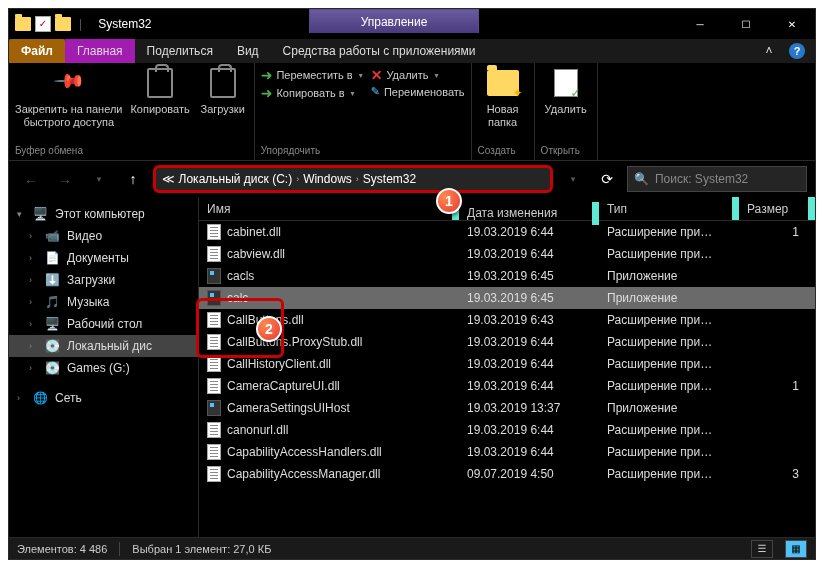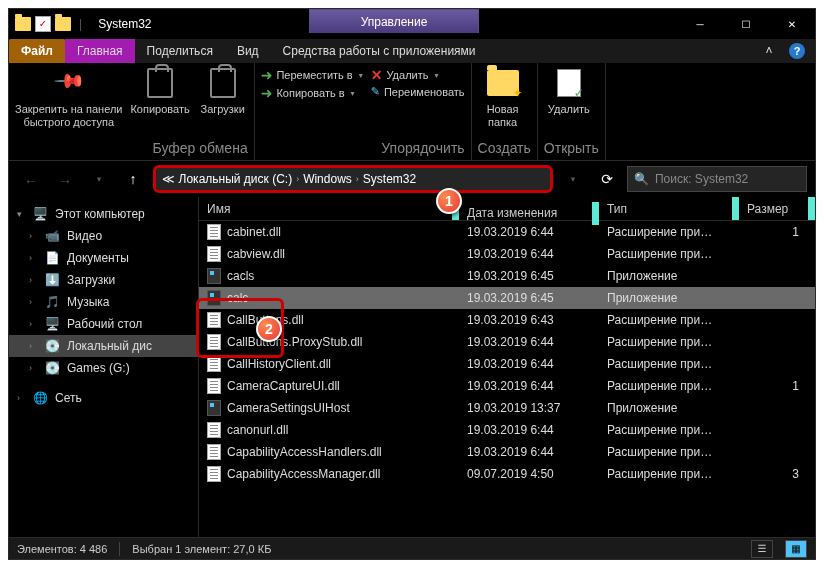--- a/index.html
+++ b/index.html
@@ -24,21 +24,21 @@
 .menu-item.file { background: #a16207; color: #fff; border-radius: 2px 2px 0 0; font-weight: bold; }
 .menu-item.active { background: #a21caf; }
 .menu-spacer { flex: 1; }
 .menu-help { padding: 0 10px; display: flex; align-items: center; gap: 4px; }
 .help-circle { width: 16px; height: 16px; border-radius: 50%; background: #2878cc; color: #fff; font-size: 11px; text-align: center; line-height: 16px; font-weight: bold; }
 .chevron-btn { width: 20px; display: flex; align-items: center; justify-content: center; }
 
 .ribbon { height: 98px; background: #000; border-bottom: 1px solid #2a2a2a; display: flex; color: #ccc; font-size: 11px; }
 .ribbon-group { border-right: 1px solid #2a2a2a; display: flex; flex-direction: column; padding: 4px 6px; }
 .ribbon-group .rg-body { flex: 1; display: flex; align-items: flex-start; gap: 8px; }
-.ribbon-group .rg-label { text-align: right; font-size: 14px; color: #888; padding-top: 2px; }
+.ribbon-group .rg-label { text-align: left; font-size: 10px; color: #888; padding-top: 2px; }
 .rb-btn { display: flex; flex-direction: column; align-items: center; gap: 4px; text-align: center; min-width: 50px; }
 .rb-icon { width: 32px; height: 32px; display: flex; align-items: center; justify-content: center; }
 .rb-stack { display: flex; flex-direction: column; gap: 2px; }
 .rb-row { display: flex; align-items: center; gap: 4px; font-size: 11px; white-space: nowrap; }
 .rb-row .dd { margin-left: 2px; color: #888; font-size: 8px; }
 .arrow-green { color: #4caf50; font-size: 14px; }
 .x-red { color: #e53935; font-size: 14px; font-weight: bold; }
 .new-folder { width: 32px; height: 26px; background: #ffd864; border-radius: 2px; position: relative; }
 .new-folder::before { content:""; position:absolute; top:-5px; left:0; width:10px; height:5px; background:#ffd864; border-radius:2px 2px 0 0; }
 .new-folder::after { content:"✦"; position:absolute; right:-4px; bottom:-4px; color:#ffb300; font-size:12px; }

